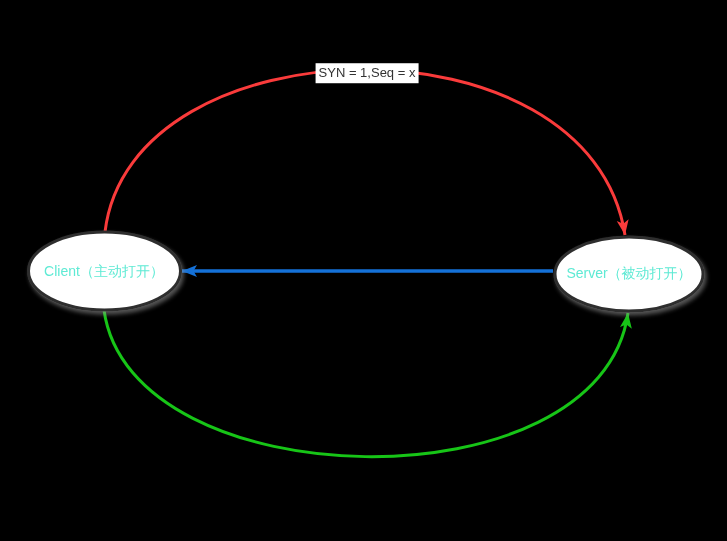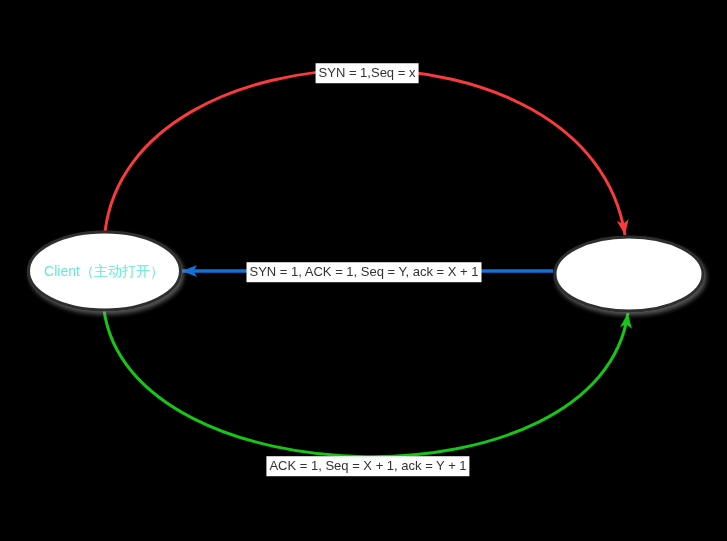--- a/index.html
+++ b/index.html
@@ -69,20 +69,19 @@
 
     <path class="edge" d="M 104 310 C 130 500, 600 510, 628 313" stroke-width="3" marker-end="url(#arrow-ack)" stroke="#17c517"></path>
 
     <ellipse cx="104.5" cy="271" rx="76" ry="39" stroke-width="3" filter="url(#nodeShadow)" fill="#ffffff" stroke="#2e2e2e"></ellipse>
 
     <ellipse cx="629" cy="274" rx="74" ry="37" stroke-width="3" filter="url(#nodeShadow)" fill="#ffffff" stroke="#2e2e2e"></ellipse>
   </svg>
 
   <div class="node-label" style="left:104px; top:271px;">Client（主动打开）</div>
 
+  <div class="node-label" style="left:629px; top:273px;">Server（被动打开）</div>
 
   <div class="edge-label" style="left:367px; top:73px;">SYN = 1,Seq = x</div>
 
-  <div class="edge-label" style="left:364px; top:272px;">SYN = 1, ACK = 1, Seq = Y, ack = X + 1</div>
 
-  <div class="edge-label" style="left:368px; top:466px;">ACK = 1, Seq = X + 1, ack = Y + 1</div>
 
 </div>
 
 </body></html>

